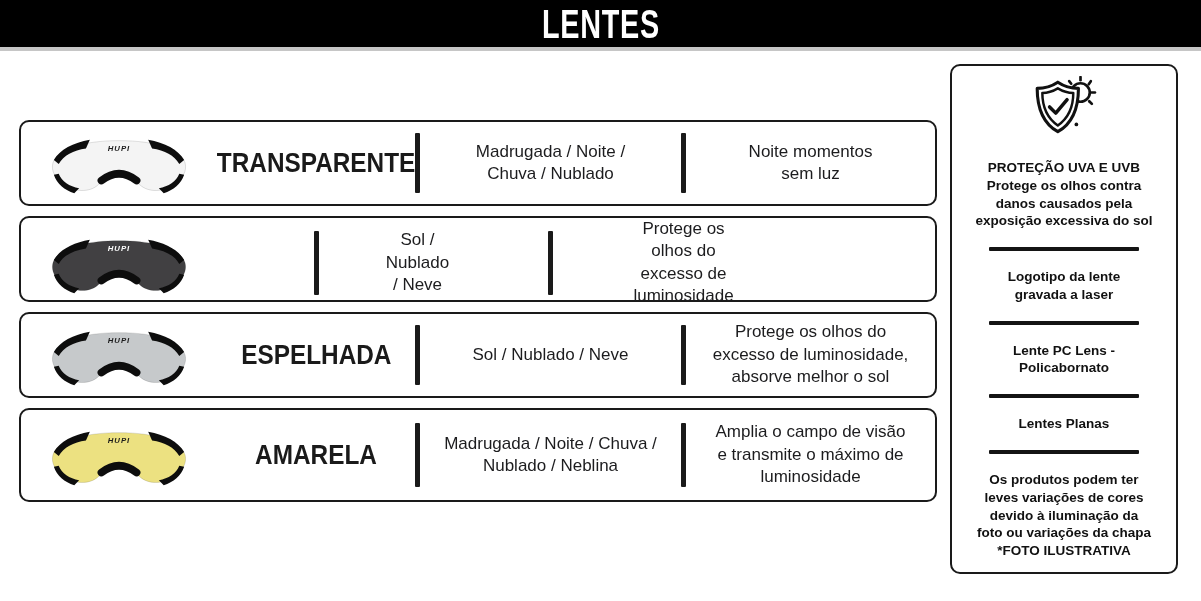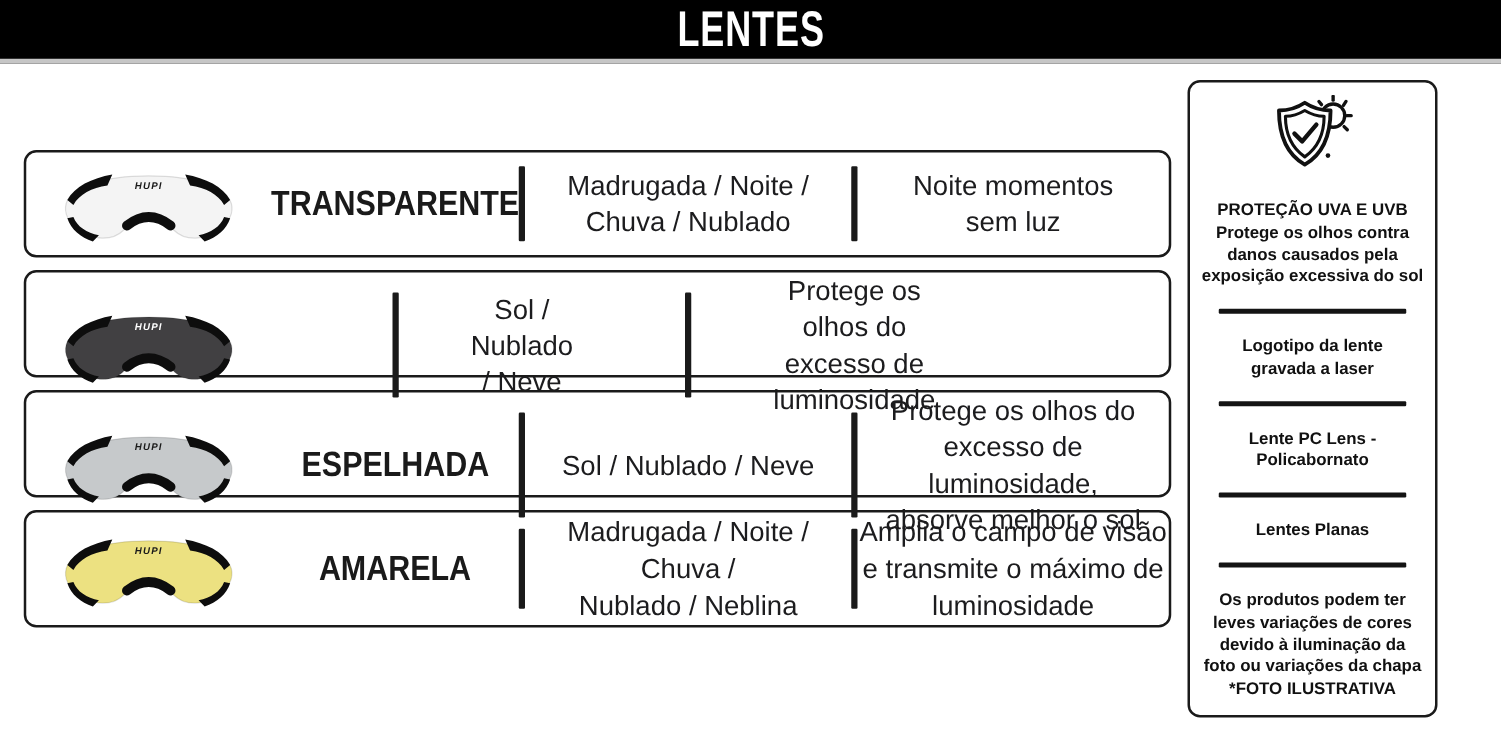--- a/index.html
+++ b/index.html
@@ -67,32 +67,32 @@
   }
   .lens-name {
     font-size: 28px;
     font-weight: bold;
     white-space: nowrap;
     transform: scaleX(0.87);
     transform-origin: center;
     color: #1a1a1a;
   }
   .body-text {
-    font-size: 22px;
+    font-size: 17px;
     line-height: 1.32;
     white-space: pre-line;
     color: #1c1c1e;
   }
   .glasses-svg { width: 158px; height: 70px; }
 
   
   .sidebar {
     position: absolute;
     left: 950px; top: 13px;
-    width: 200px; height: 510px;
+    width: 228px; height: 510px;
     border: 2px solid #1a1a1a;
     border-radius: 10px;
     padding: 10px 8px 12px 8px;
     display: flex;
     flex-direction: column;
     align-items: center;
     justify-content: space-between;
     text-align: center;
   }
   .sb-icon { width: 76px; height: 66px; flex: 0 0 auto; }

